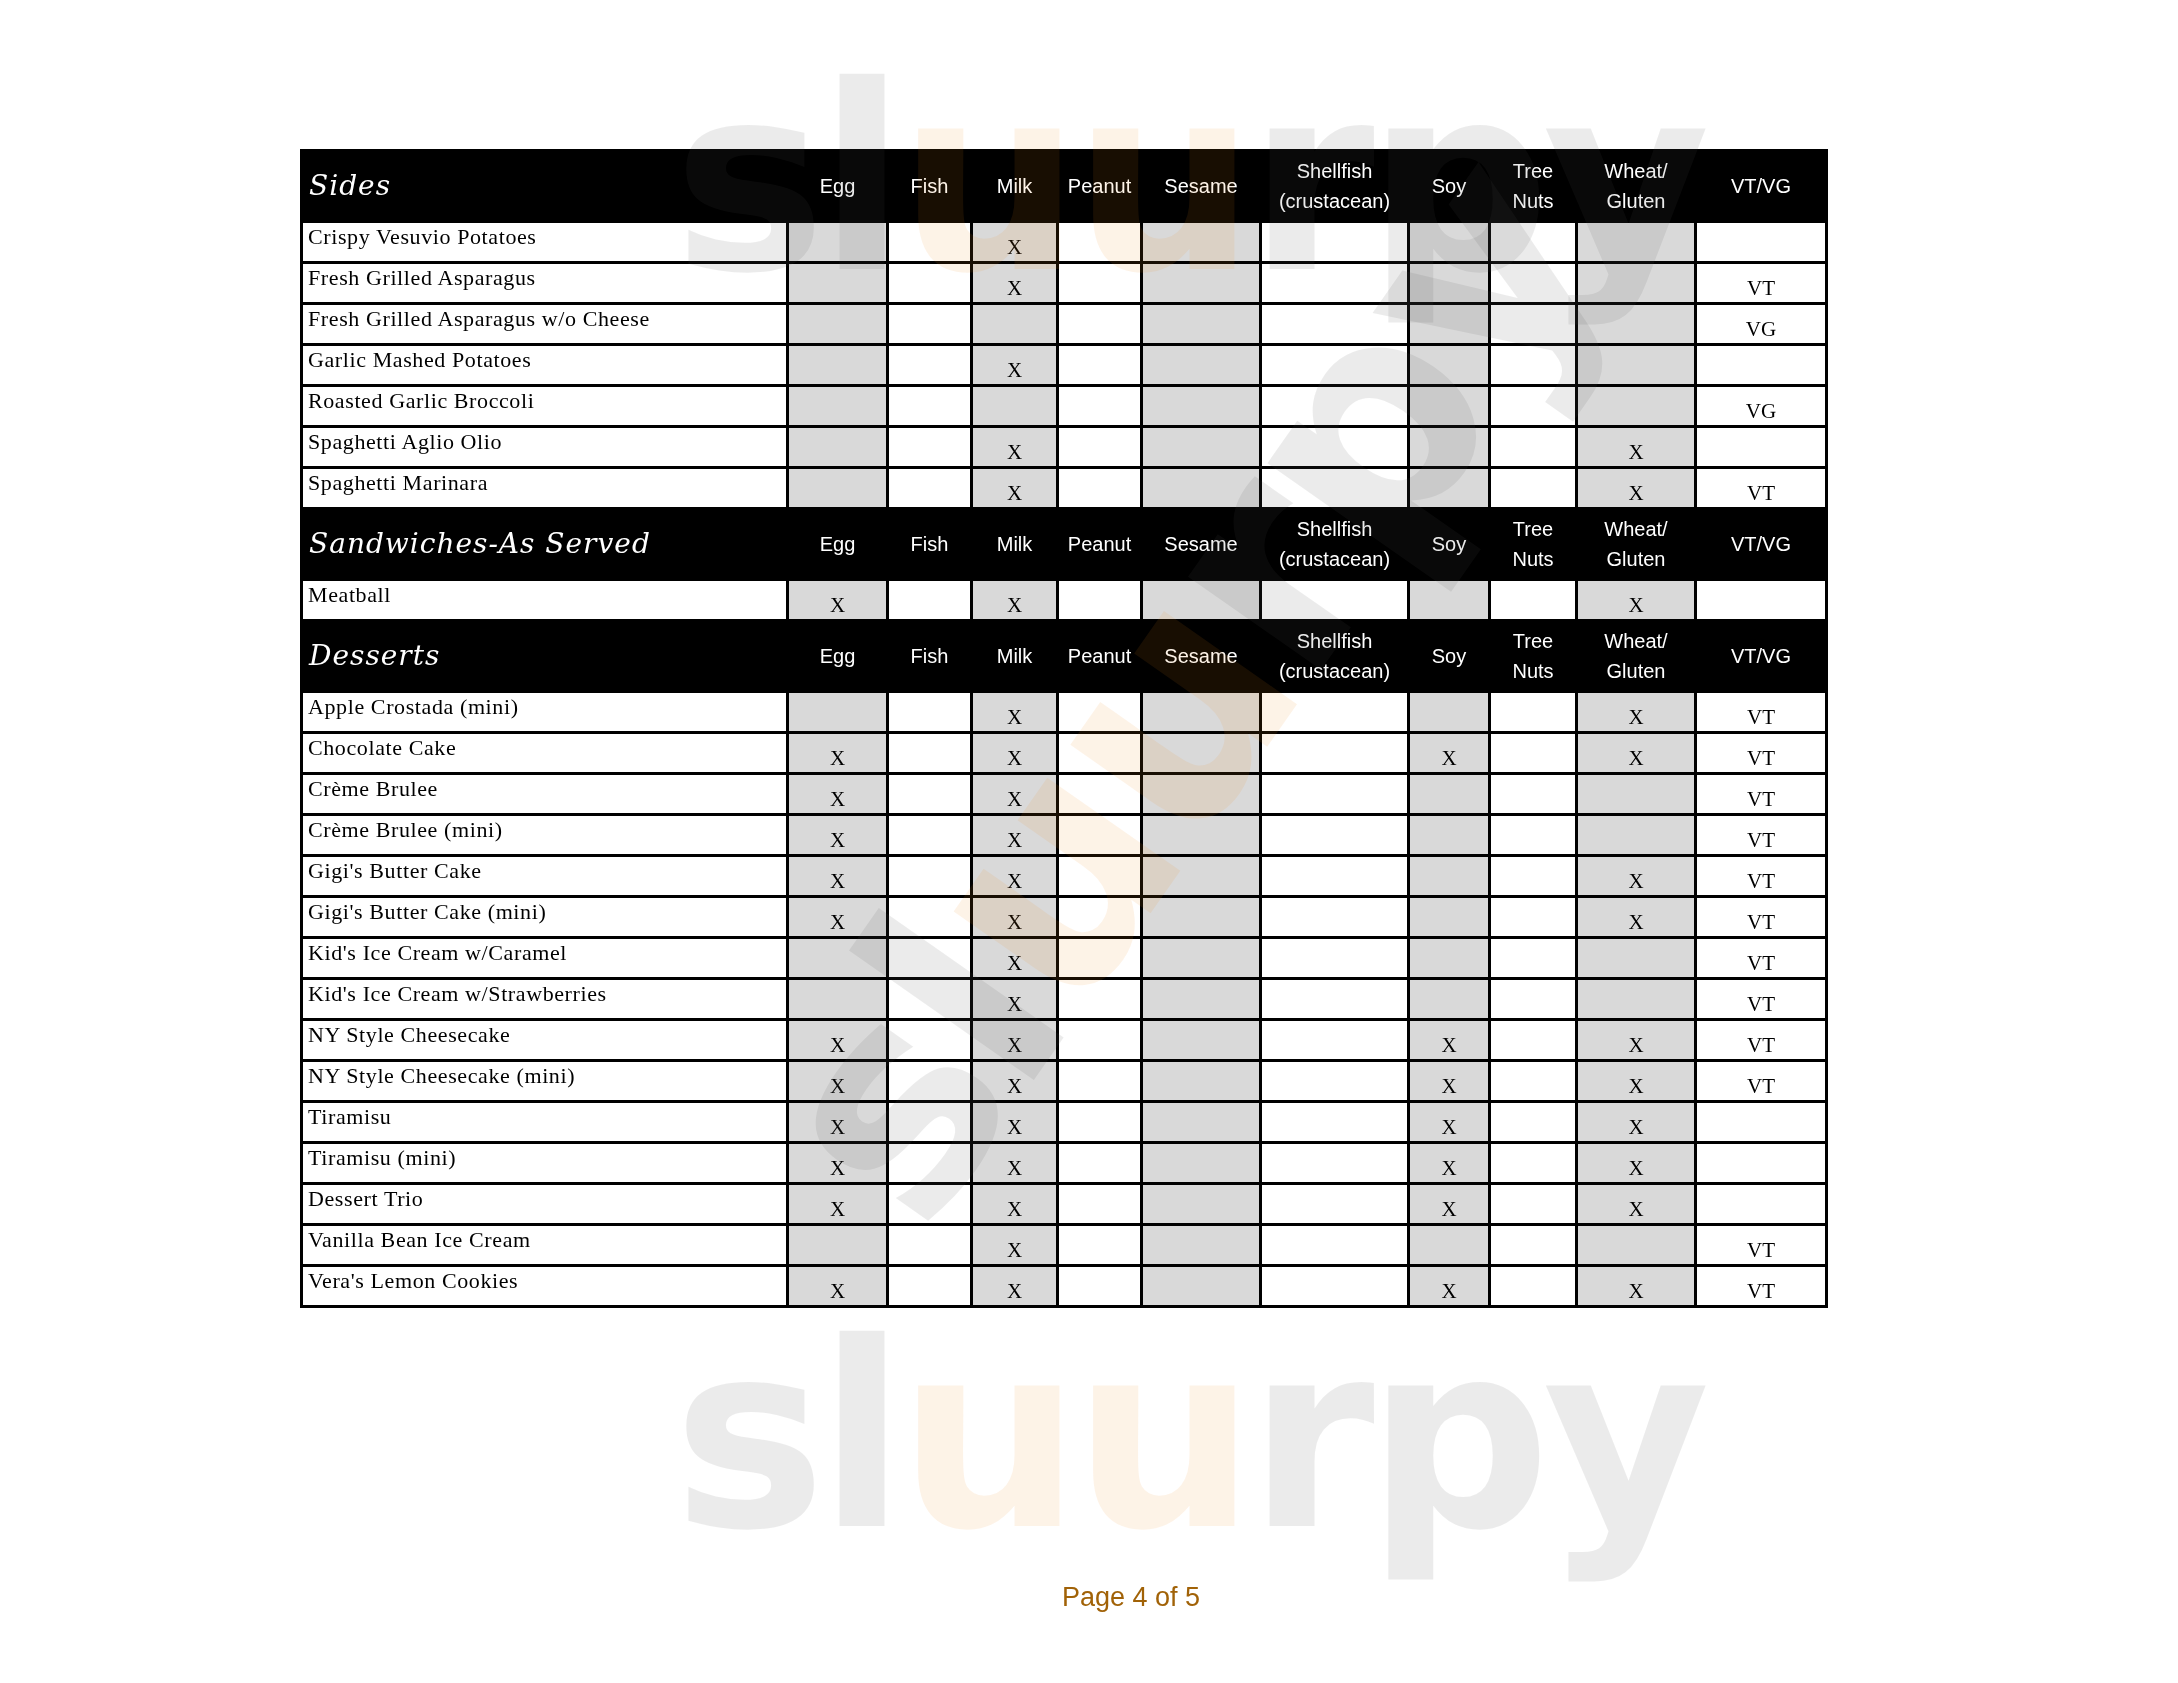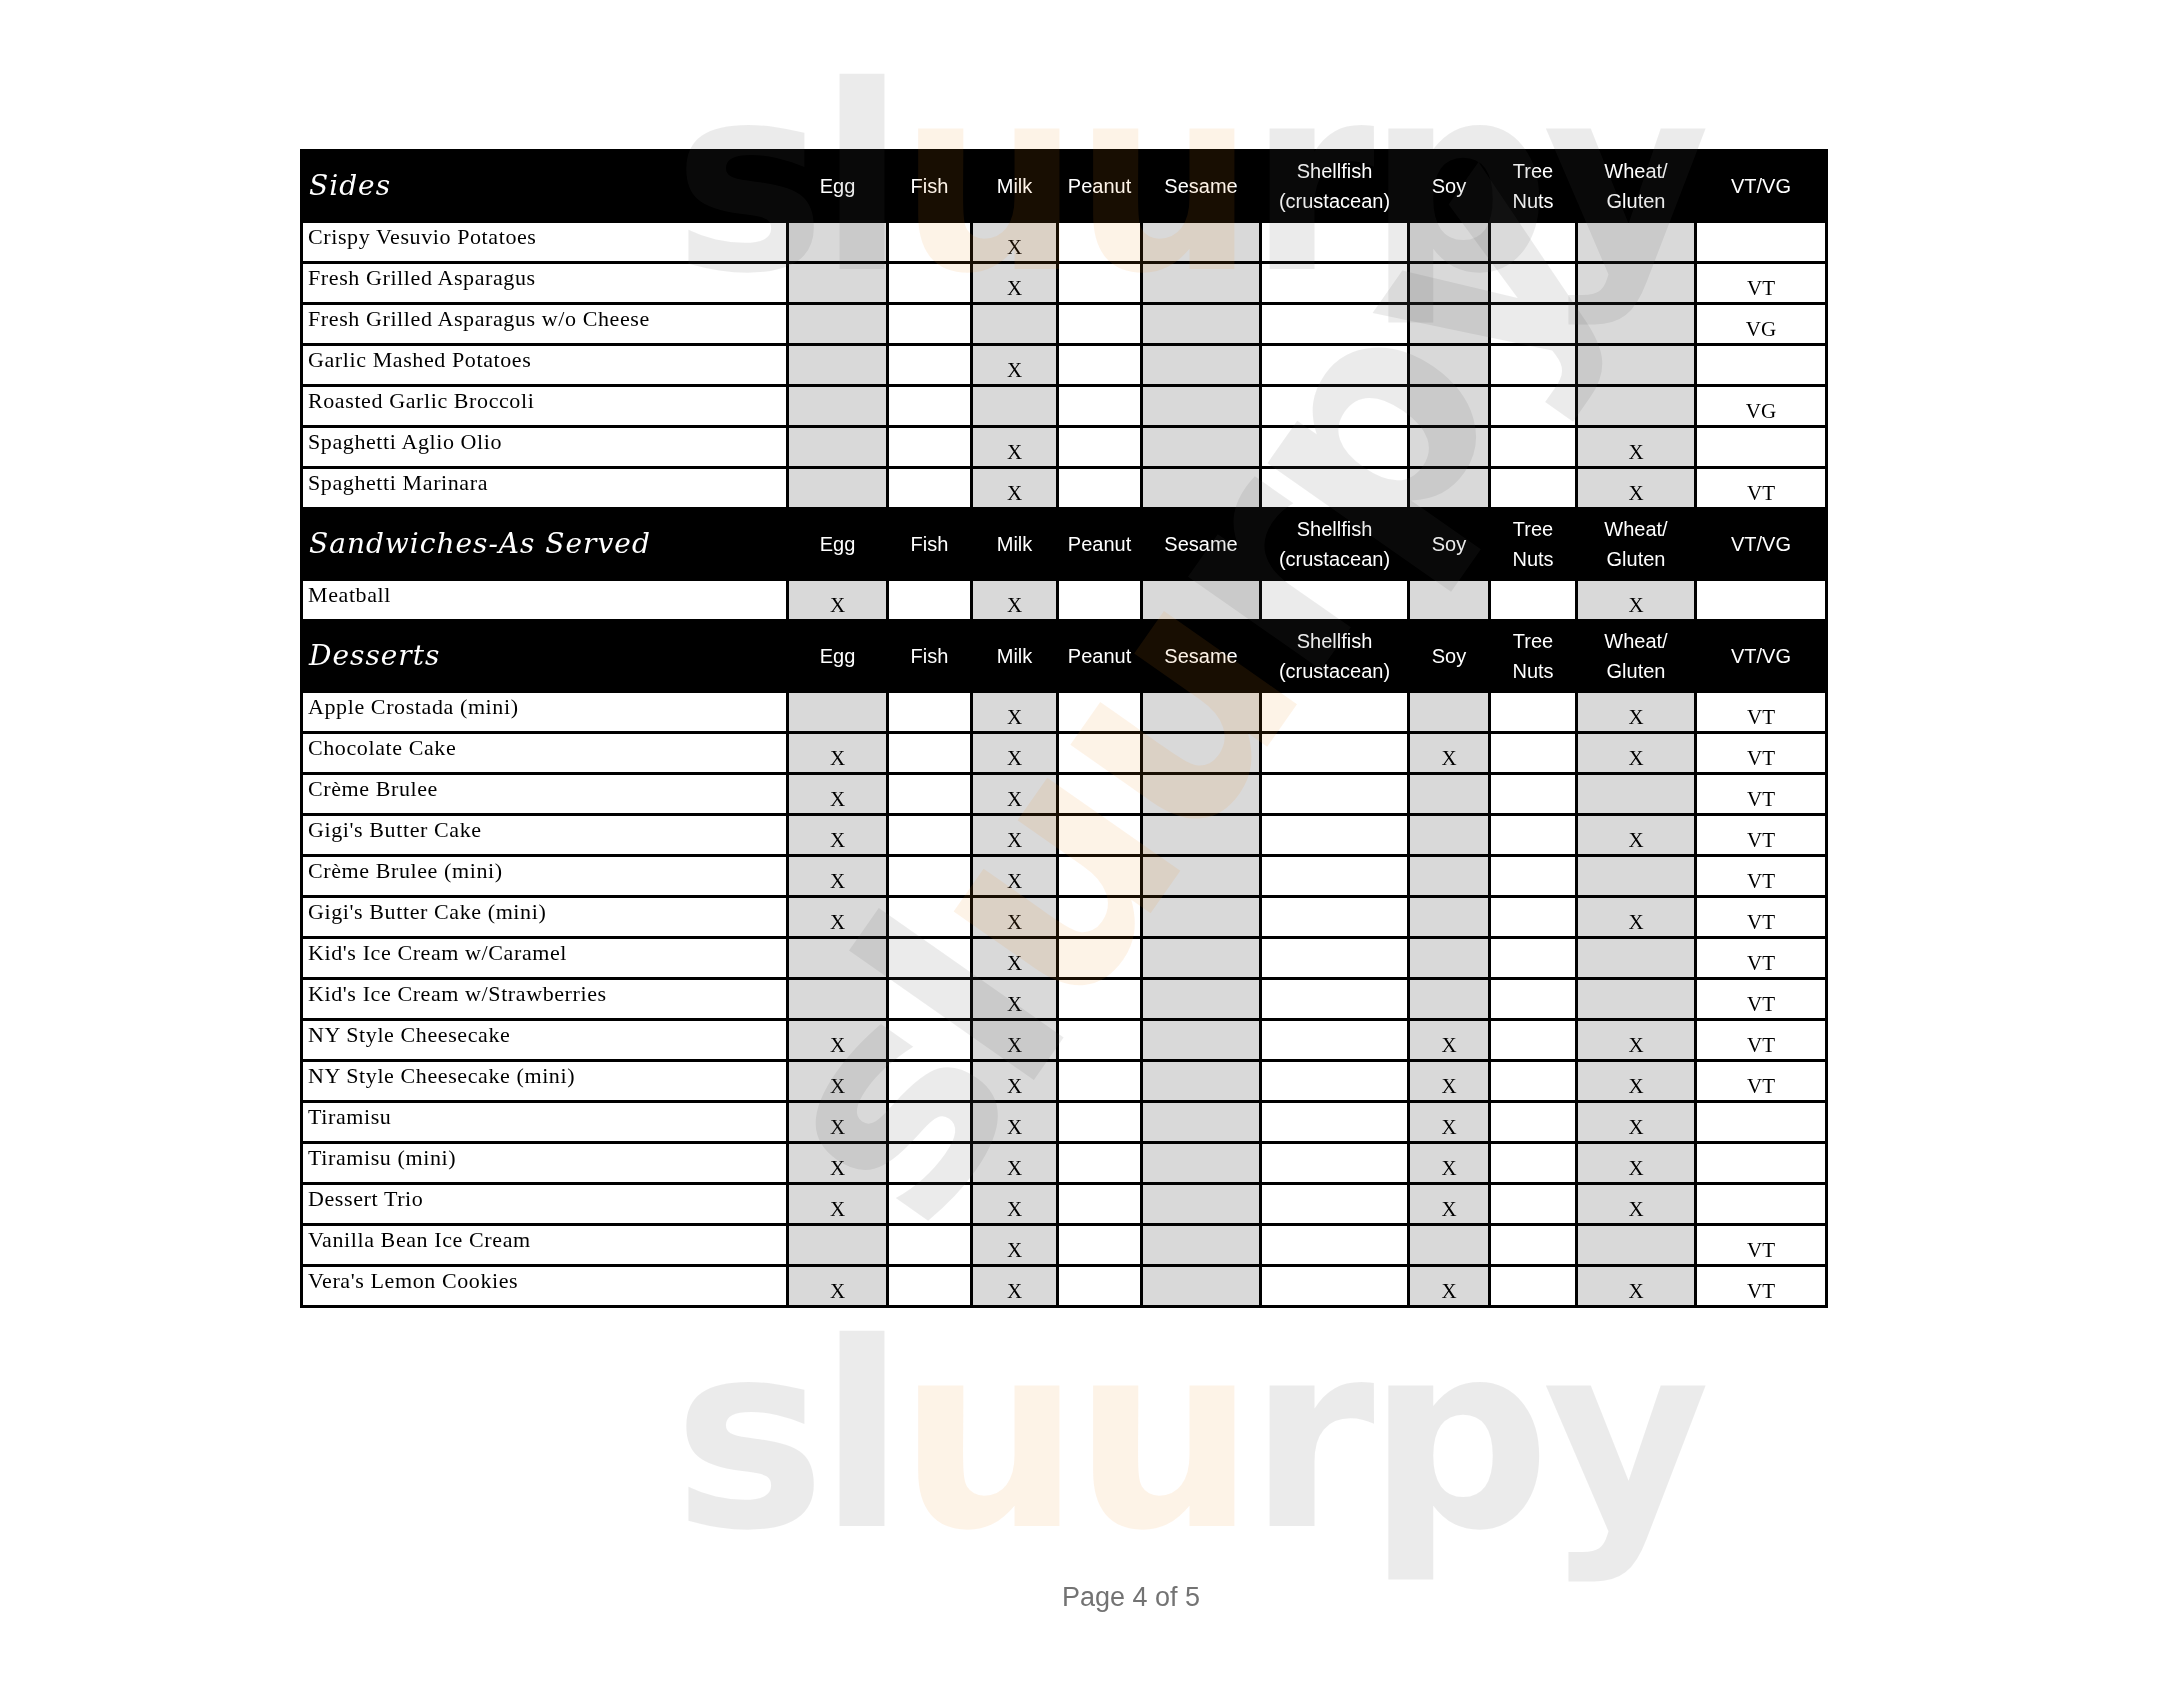--- a/index.html
+++ b/index.html
@@ -33,21 +33,21 @@
   .hdr th.section {
     text-align: left; padding-left: 6px;
     font-family: "DejaVu Serif", serif; font-style: italic; font-size: 28px; letter-spacing: 1px;
   }
   .row td { height: 37px; font-family: "Liberation Serif", serif; font-size: 22px; }
   .row td.name { text-align: left; vertical-align: top; padding-left: 5px; padding-top: 1px; letter-spacing: 0.6px; }
   .row td.c { text-align: center; vertical-align: bottom; padding-bottom: 1px; font-size: 21px; }
   .row td.shade { background: #d9d9d9; }
   .footer {
     position: absolute; left: 0; width: 2178px; top: 1582px; text-align: center;
-    font-family: "Liberation Sans", sans-serif; font-size: 27px; color: #737373; z-index: 2;
+    font-family: "Liberation Sans", sans-serif; font-size: 27px; color: #a16207; z-index: 2;
   }
   .footer span { margin-left: 84px; }
 </style>
 </head>
 <body>
 
 <div class="watermark wm1">
   <span>sl</span><span class="u">uu</span><span>rpy</span>
 </div>
 <div class="watermark wm2">
@@ -317,43 +317,43 @@
         <td class="c shade">X</td>
         <td class="c"></td>
         <td class="c shade"></td>
         <td class="c"></td>
         <td class="c shade"></td>
         <td class="c"></td>
         <td class="c shade"></td>
         <td class="c">VT</td>
       </tr>
       <tr class="row">
+        <td class="name">Crème Brulee (mini)</td>
+        <td class="c shade">X</td>
+        <td class="c"></td>
+        <td class="c shade">X</td>
+        <td class="c"></td>
+        <td class="c shade"></td>
+        <td class="c"></td>
+        <td class="c shade"></td>
+        <td class="c"></td>
+        <td class="c shade"></td>
+        <td class="c">VT</td>
+      </tr>
+      <tr class="row">
         <td class="name">Gigi's Butter Cake</td>
         <td class="c shade">X</td>
         <td class="c"></td>
         <td class="c shade">X</td>
         <td class="c"></td>
         <td class="c shade"></td>
         <td class="c"></td>
         <td class="c shade"></td>
         <td class="c"></td>
         <td class="c shade">X</td>
-        <td class="c">VT</td>
-      </tr>
-      <tr class="row">
-        <td class="name">Crème Brulee (mini)</td>
-        <td class="c shade">X</td>
-        <td class="c"></td>
-        <td class="c shade">X</td>
-        <td class="c"></td>
-        <td class="c shade"></td>
-        <td class="c"></td>
-        <td class="c shade"></td>
-        <td class="c"></td>
-        <td class="c shade"></td>
         <td class="c">VT</td>
       </tr>
       <tr class="row">
         <td class="name">Gigi's Butter Cake (mini)</td>
         <td class="c shade">X</td>
         <td class="c"></td>
         <td class="c shade">X</td>
         <td class="c"></td>
         <td class="c shade"></td>
         <td class="c"></td>

